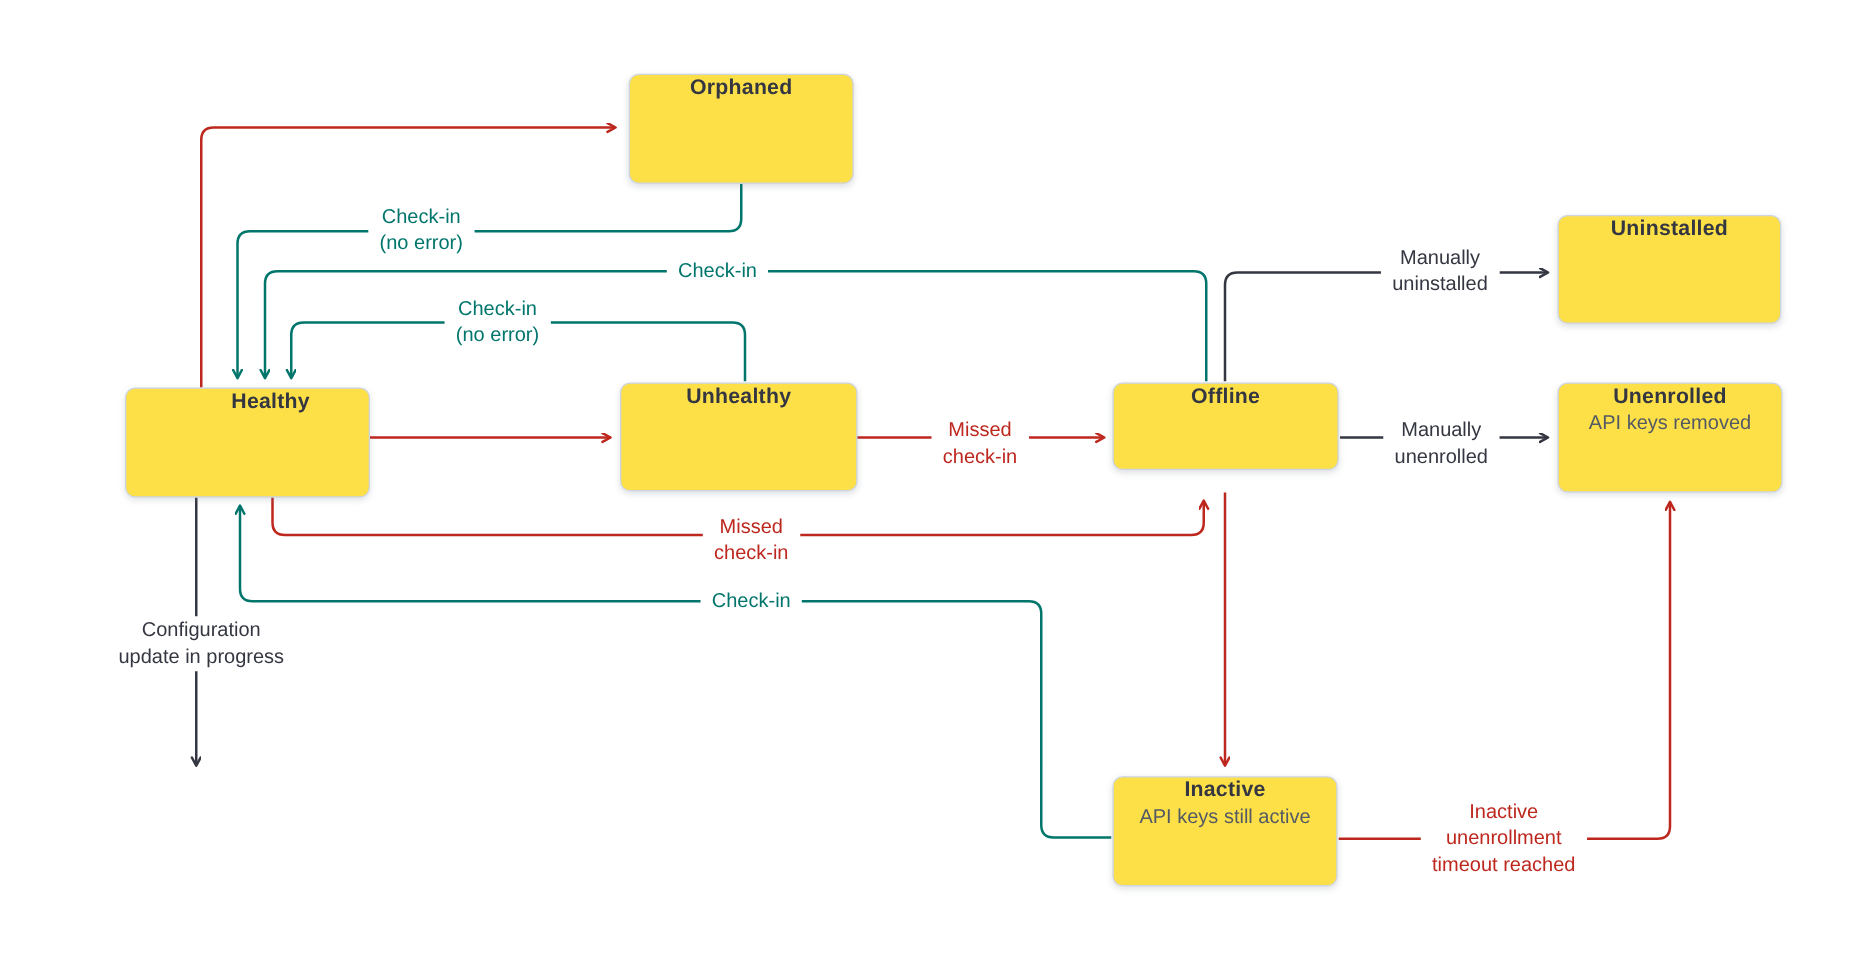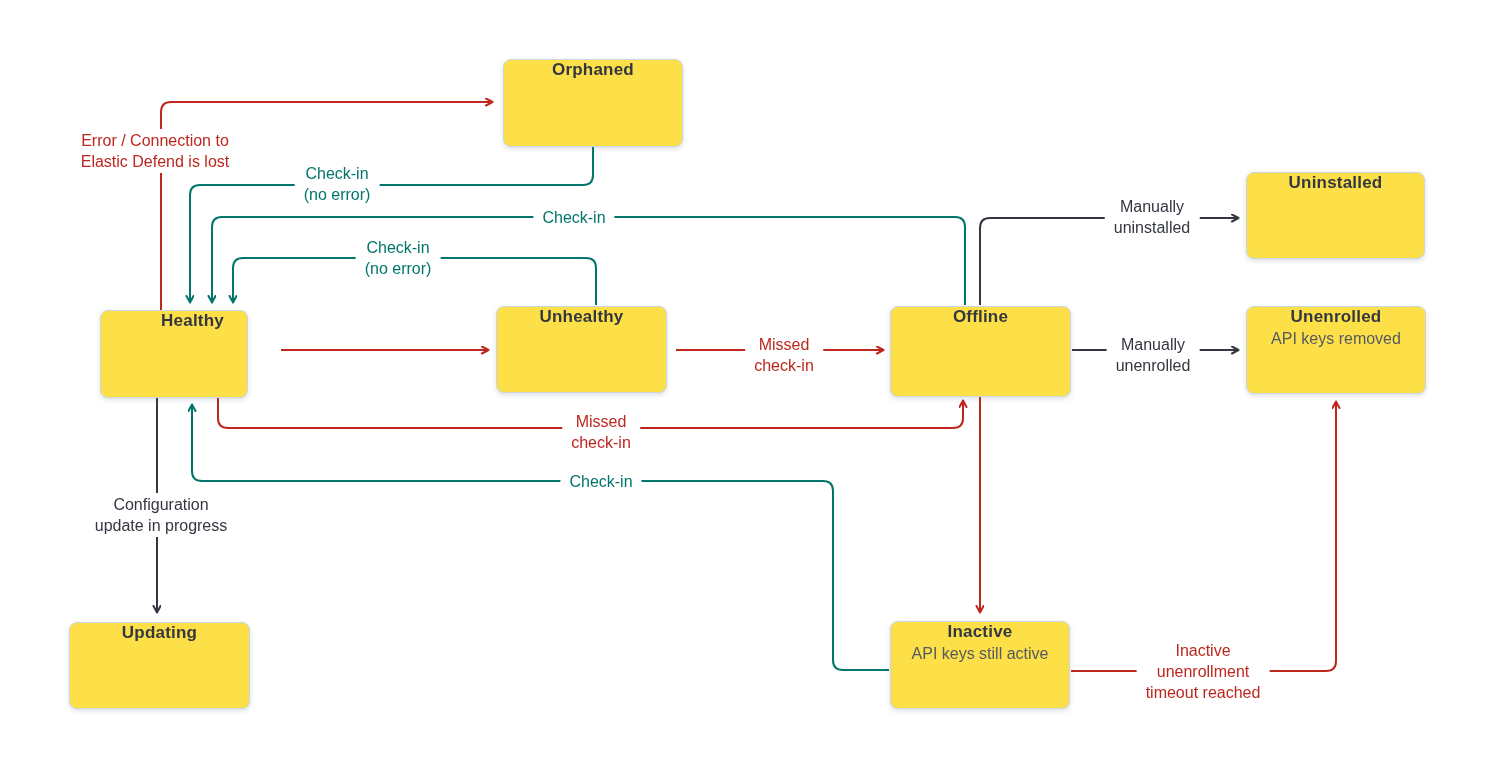--- a/index.html
+++ b/index.html
@@ -71,22 +71,20 @@
     <path class="edge edge-red" d="M676,350 L883,350" marker-end="url(#ar-red)"></path>
     <path class="edge edge-dark" d="M980,305 L980,228 Q980,218 990,218 L1238,218" marker-end="url(#ar-dark)"></path>
     <path class="edge edge-dark" d="M1072,350 L1238,350" marker-end="url(#ar-dark)"></path>
     <path class="edge edge-red" d="M218,398 L218,418 Q218,428 228,428 L953,428 Q963,428 963,418 L963,401" marker-end="url(#ar-red)"></path>
     <path class="edge edge-red" d="M980,394 L980,612" marker-end="url(#ar-red)"></path>
     <path class="edge edge-teal" d="M889,670 L843,670 Q833,670 833,660 L833,491 Q833,481 823,481 L202,481 Q192,481 192,471 L192,405" marker-end="url(#ar-teal)"></path>
     <path class="edge edge-red" d="M1071,671 L1326,671 Q1336,671 1336,661 L1336,402" marker-end="url(#ar-red)"></path>
     <path class="edge edge-dark" d="M157,398 L157,612" marker-end="url(#ar-dark)"></path>
   </svg>
 
-  <div class="edge-label lbl-red" style="left:155px;top:151px;">Error / Connection to
-Elastic Defend is lost</div>
   <div class="edge-label lbl-teal" style="left:337px;top:184px;">Check-in
 (no error)</div>
   <div class="edge-label lbl-teal" style="left:574px;top:217px;">Check-in</div>
   <div class="edge-label lbl-teal" style="left:398px;top:258px;">Check-in
 (no error)</div>
   <div class="edge-label lbl-red" style="left:784px;top:355px;">Missed
 check-in</div>
   <div class="edge-label lbl-dark" style="left:1152px;top:217px;">Manually
 uninstalled</div>
   <div class="edge-label lbl-dark" style="left:1153px;top:355px;">Manually
@@ -101,39 +99,36 @@
 timeout reached</div>
 
   <div class="node" style="left:503px;top:59px;width:180px;height:88px;">
     <div class="node-title">Orphaned</div>
   </div>
 
   <div class="node" style="left:1246px;top:172px;width:179px;height:87px;">
     <div class="node-title">Uninstalled</div>
   </div>
 
-  <div class="node" style="left:100px;top:310px;width:148px;height:88px;padding-left:37px;">
+  <div class="node" style="left:100px;top:310px;width:196px;height:88px;padding-left:37px;">
     <div class="node-title">Healthy</div>
   </div>
 
-  <div class="node" style="left:496px;top:306px;width:171px;height:87px;">
+  <div class="node" style="left:496px;top:306px;width:190px;height:87px;">
     <div class="node-title">Unhealthy</div>
   </div>
 
-  <div class="node" style="left:890px;top:306px;width:181px;height:91px;">
+  <div class="node" style="left:890px;top:306px;width:181px;height:70px;">
     <div class="node-title">Offline</div>
   </div>
 
   <div class="node" style="left:1246px;top:306px;width:180px;height:88px;">
     <div class="node-title">Unenrolled</div>
     <div class="node-subtitle">API keys removed</div>
   </div>
 
-  <div class="node" style="left:69px;top:622px;width:181px;height:87px;">
-    <div class="node-title">Updating</div>
-  </div>
 
   <div class="node" style="left:890px;top:621px;width:180px;height:88px;">
     <div class="node-title">Inactive</div>
     <div class="node-subtitle">API keys still active</div>
   </div>
 
 </div>
 
 </body></html>

